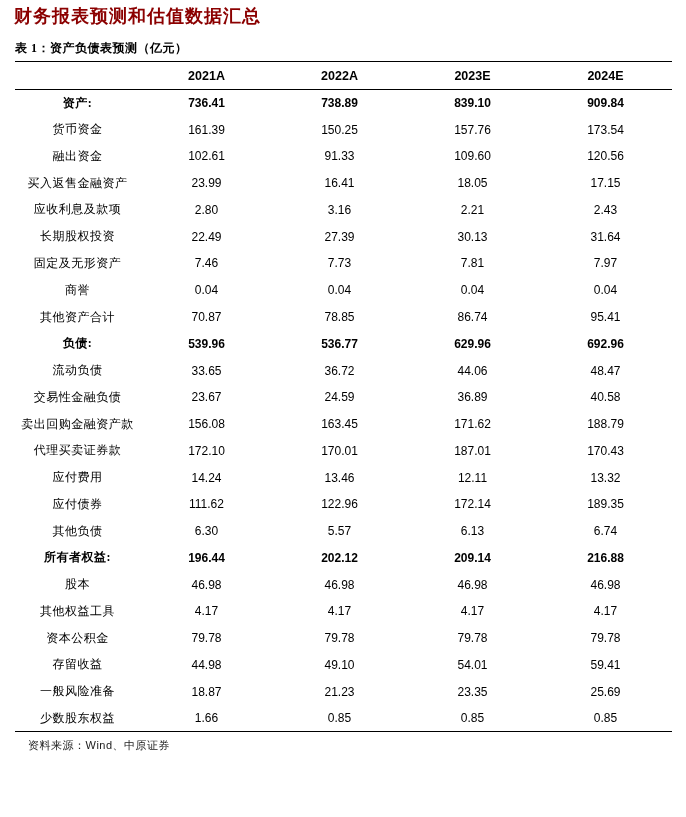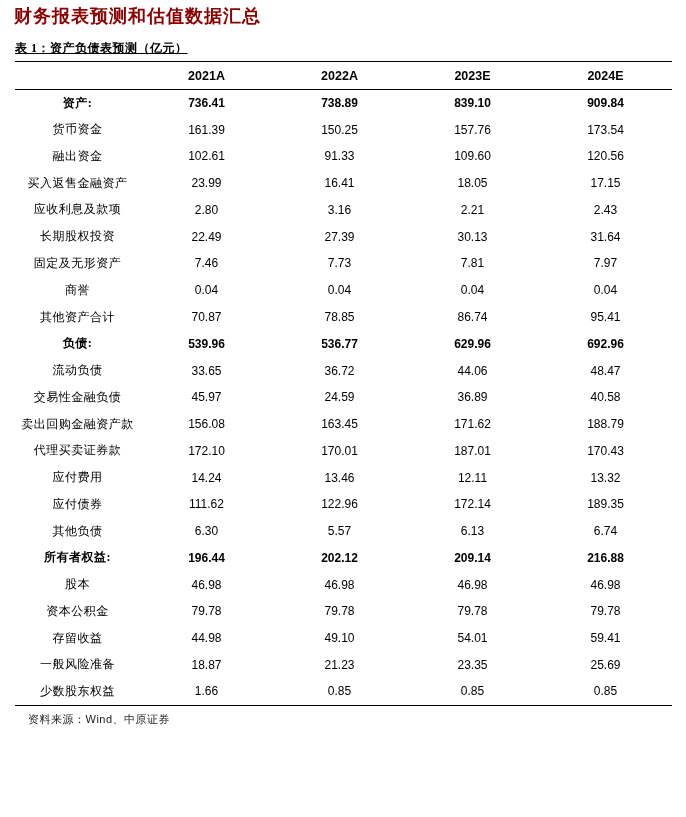--- a/index.html
+++ b/index.html
@@ -22,21 +22,20 @@
     margin: 4px 0 12px 0;
   }
 
   .table-caption {
     font-family: "Liberation Serif", "DejaVu Serif", serif;
     font-size: 12px;
     font-weight: bold;
     color: #000;
     margin: 0 0 4px 1px;
     letter-spacing: 0.5px;
-    text-decoration: underline;
   }
 
   table.balance-sheet {
     border-collapse: collapse;
     width: 657px;
     margin-left: 1px;
     border-top: 1.8px solid var(--rule);
     border-bottom: 1.8px solid var(--rule);
     table-layout: fixed;
   }
@@ -181,21 +180,21 @@
         </tr>
         <tr>
           <td class="label">流动负债</td>
           <td class="num">33.65</td>
           <td class="num">36.72</td>
           <td class="num">44.06</td>
           <td class="num">48.47</td>
         </tr>
         <tr>
           <td class="label">交易性金融负债</td>
-          <td class="num">45.97</td>
+          <td class="num">23.67</td>
           <td class="num">24.59</td>
           <td class="num">36.89</td>
           <td class="num">40.58</td>
         </tr>
         <tr>
           <td class="label">卖出回购金融资产款</td>
           <td class="num">156.08</td>
           <td class="num">163.45</td>
           <td class="num">171.62</td>
           <td class="num">188.79</td>
@@ -236,20 +235,27 @@
           <td class="num">216.88</td>
         </tr>
         <tr>
           <td class="label">股本</td>
           <td class="num">46.98</td>
           <td class="num">46.98</td>
           <td class="num">46.98</td>
           <td class="num">46.98</td>
         </tr>
         <tr>
+          <td class="label">其他权益工具</td>
+          <td class="num">4.17</td>
+          <td class="num">4.17</td>
+          <td class="num">4.17</td>
+          <td class="num">4.17</td>
+        </tr>
+        <tr>
           <td class="label">资本公积金</td>
           <td class="num">79.78</td>
           <td class="num">79.78</td>
           <td class="num">79.78</td>
           <td class="num">79.78</td>
         </tr>
         <tr>
           <td class="label">存留收益</td>
           <td class="num">44.98</td>
           <td class="num">49.10</td>

